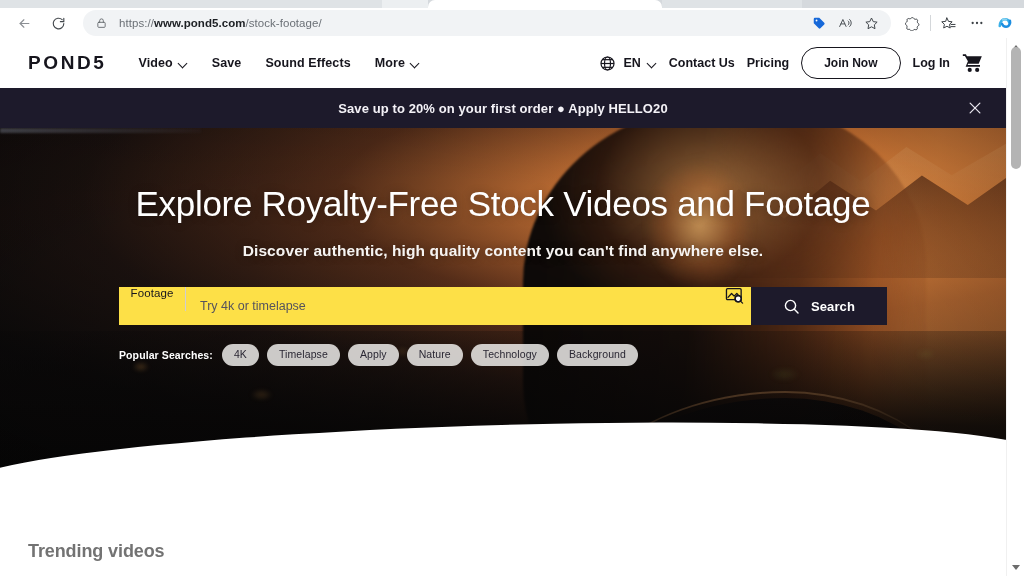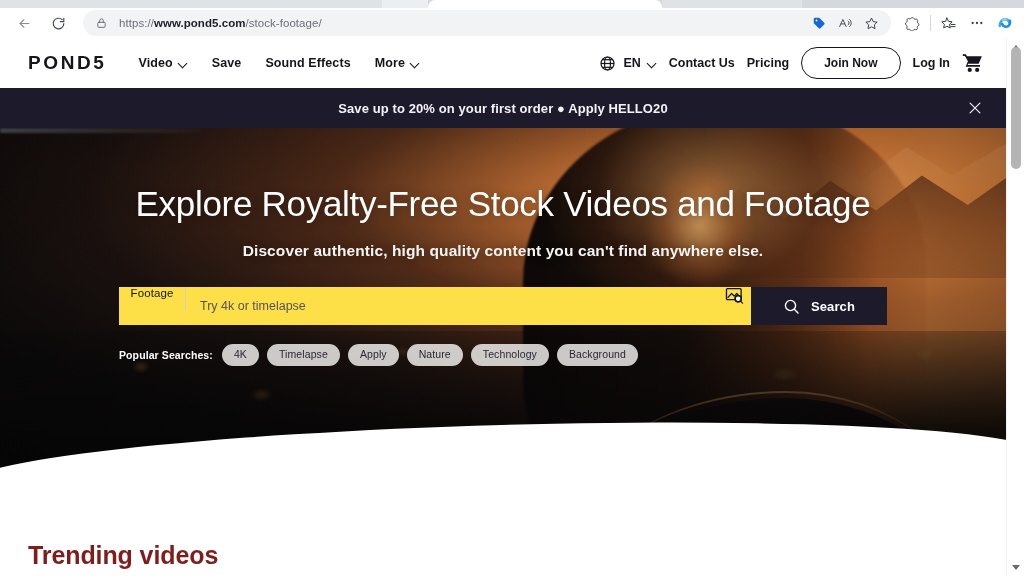--- a/index.html
+++ b/index.html
@@ -242,21 +242,21 @@
   
   .curve-mask {
     position: absolute; left: -4%; bottom: -14px; width: 108%; height: 92px;
     background: #ffffff;
     border-radius: 100% 100% 0 0 / 100% 100% 0 0;
     z-index: 2;
     transform: rotate(-1.6deg);
   }
 
   .content-section { position: relative; background: #ffffff; padding: 38px 0 0 28px; }
-  .section-title { font-size: 25px; font-weight: 700; color: #7f1d1d; letter-spacing: -0.1px; }
+  .section-title { font-size: 18px; font-weight: 700; color: #737373; letter-spacing: -0.1px; }
 
   
   .scrollbar {
     position: absolute; right: 0; top: 38px; width: 18px; height: 538px;
     background: #ffffff; border-left: 1px solid #f0f0f0;
   }
   .sb-arrow {
     position: absolute; left: 0; width: 18px; height: 18px;
     display: flex; align-items: center; justify-content: center; color: #6c6c6c;
   }

